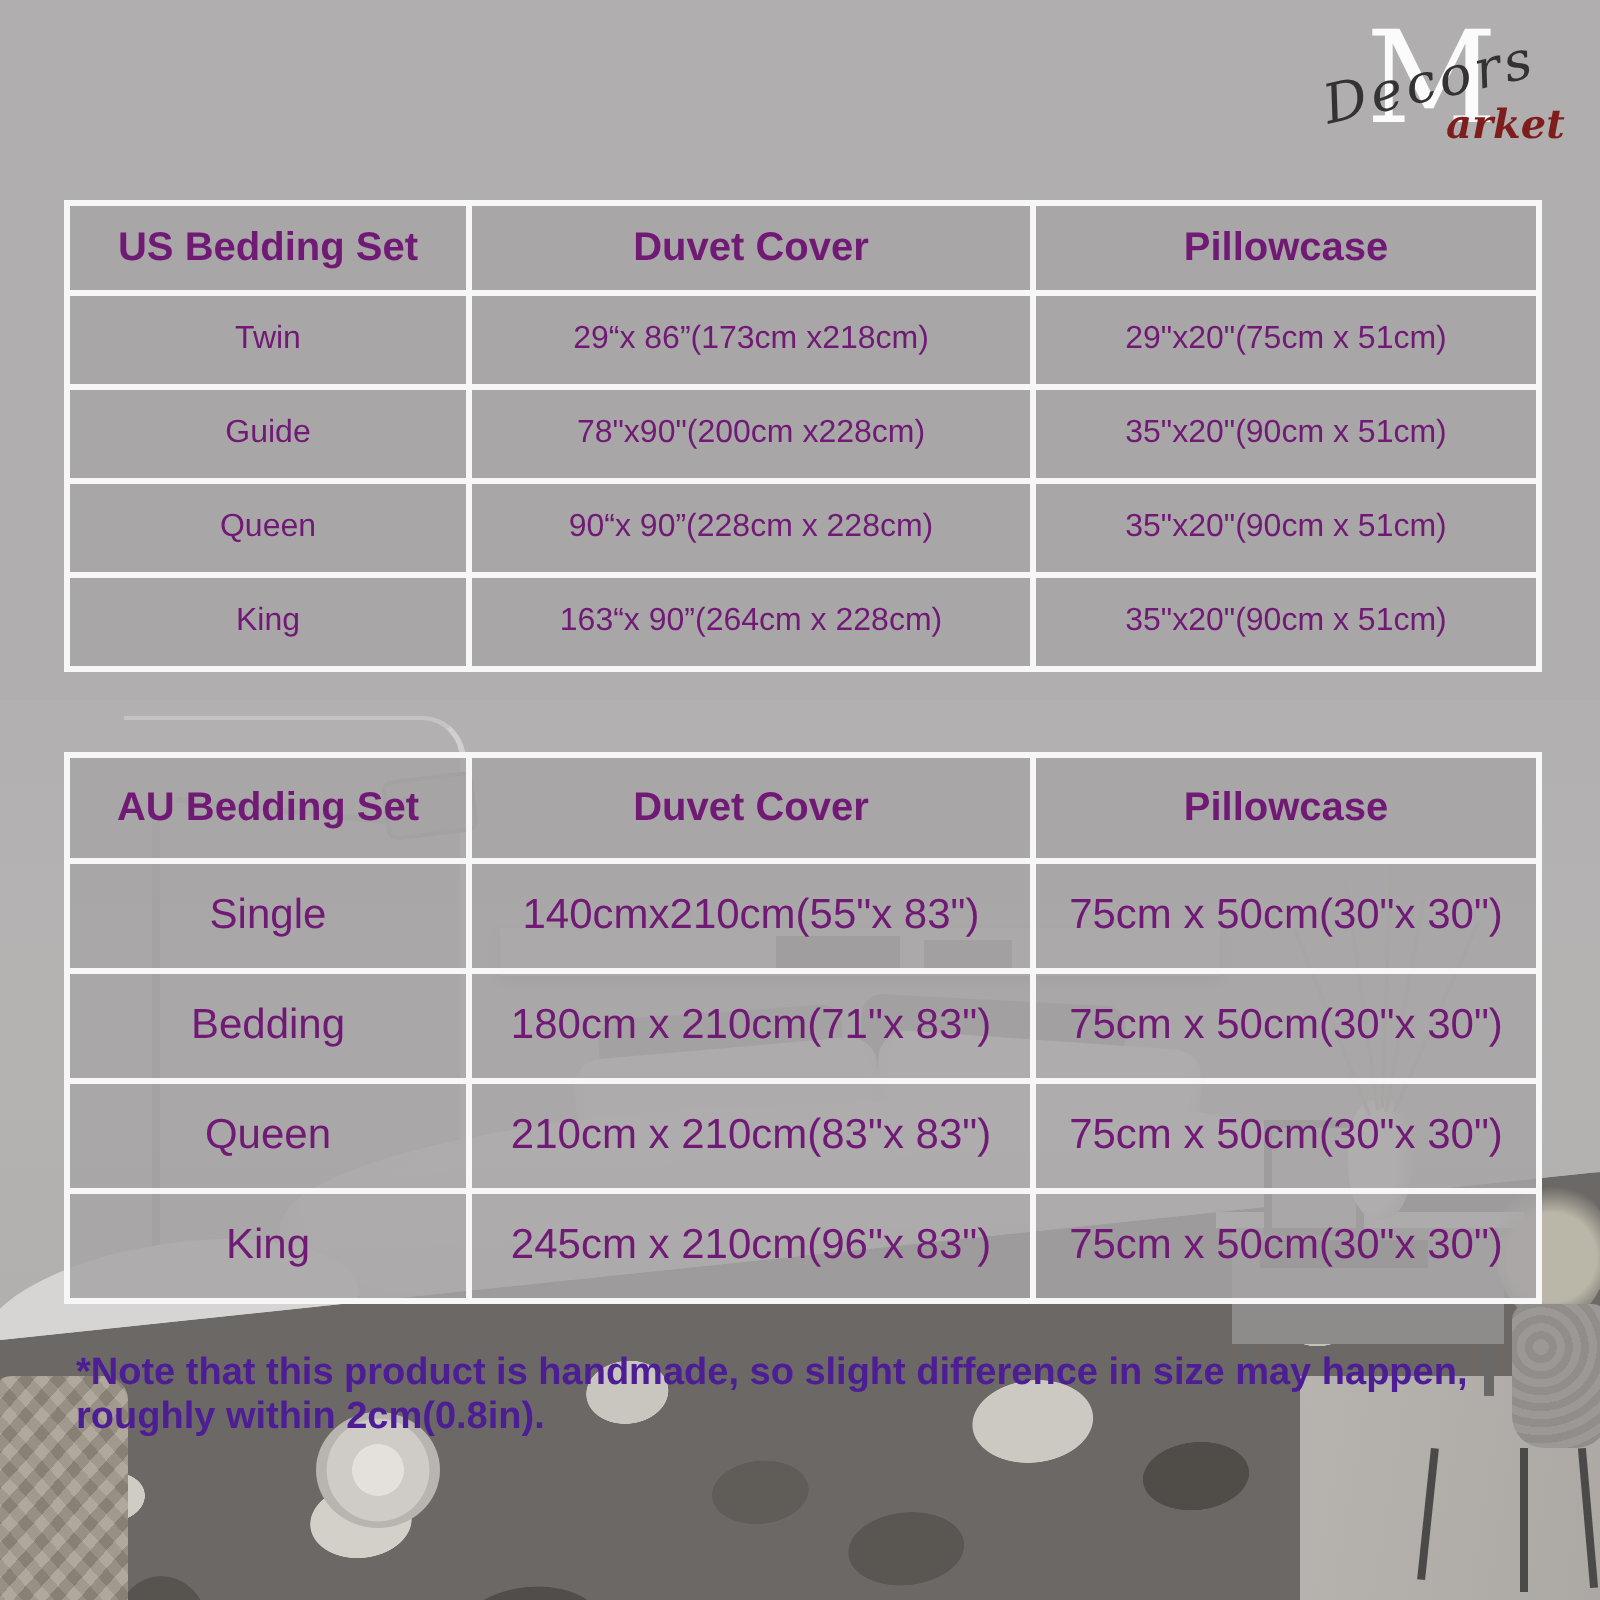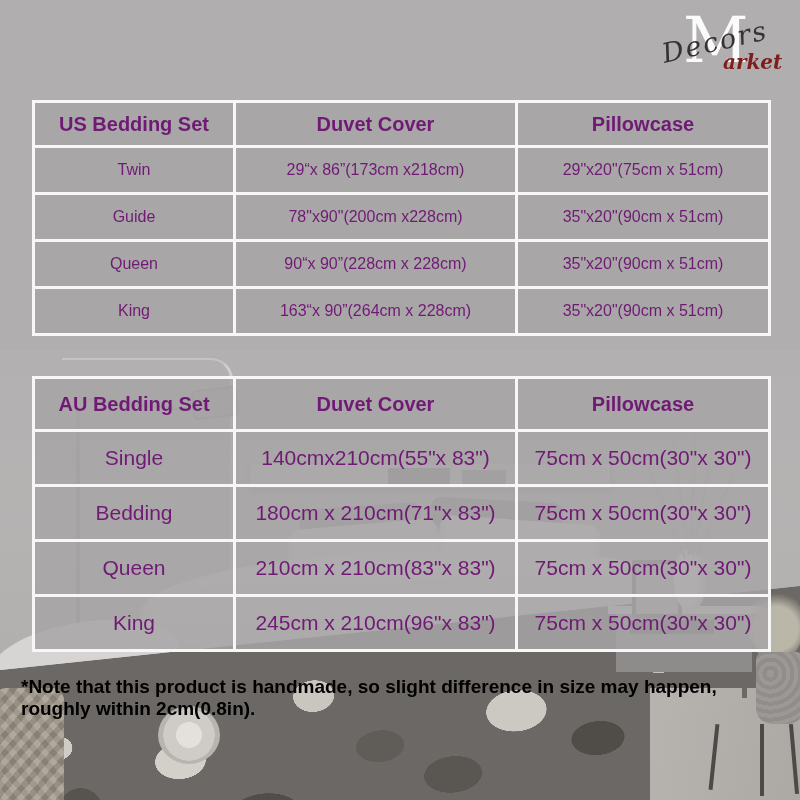--- a/index.html
+++ b/index.html
@@ -107,22 +107,22 @@
     color:#701a75;text-align:center;vertical-align:middle;padding:0;}
   table.size th{font-weight:700;font-size:20px;}
   table.size td{font-weight:400;font-size:16px;}
   col.c0{width:201px;} col.c1{width:282px;} col.c2{width:253px;}
   #us-table{top:100px;}
   #us-table th{height:42px;} #us-table td{height:44px;}
   #au-table{top:376px;}
   #au-table th{height:50px;} #au-table td{height:52px;}
   #au-table td{font-size:21px;}
   
-  .notes{position:absolute;left:21px;top:676px;width:745px;z-index:2;
-    color:#000000;font-weight:700;font-size:19px;line-height:22px;}
+  .notes{position:absolute;left:38px;top:676px;width:745px;z-index:2;
+    color:#4c1d95;font-weight:700;font-size:19px;line-height:22px;}
   .note-customize{margin-top:14px;}
 </style>
 </head>
 <body>
 
 <div class="stage">
 
   <div class="photo">
     <div class="wall"></div>
     <div class="window-frame"></div>

